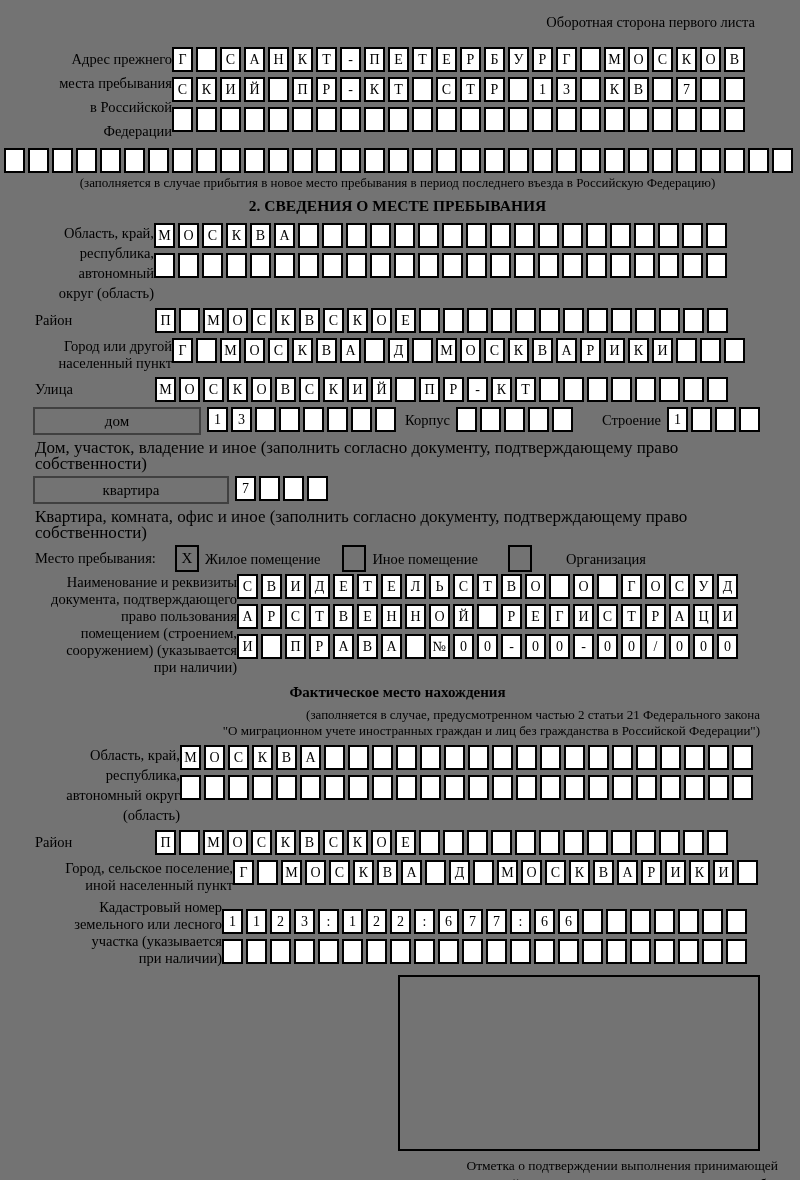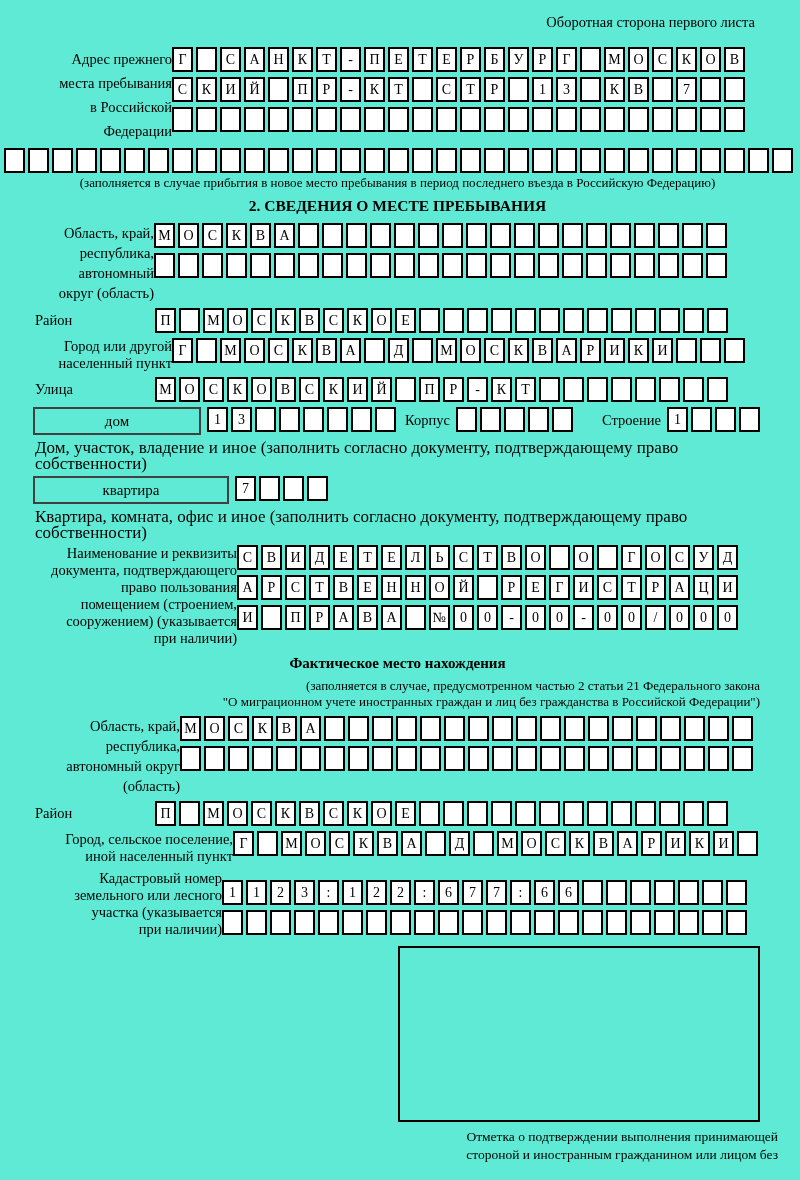--- a/index.html
+++ b/index.html
@@ -1,18 +1,18 @@
 <!DOCTYPE html>
 <html><head>
 <meta charset="utf-8">
 <style>
   html,body{margin:0;padding:0;background:#fff;}
   .page{
     width:800px;height:1180px;box-sizing:border-box;overflow:hidden;
-    background:#5eead4;color:#000;position:relative;
+    background:#737373;color:#000;position:relative;
     padding:14px 40px 0 35px;
     font-family:"Liberation Serif","DejaVu Serif",serif;
   }
   .header-note{text-align:right;font-size:14.5px;padding-right:5px;}
   .row{display:flex;align-items:flex-start;margin-bottom:5px;}
   .label{font-size:14.5px;line-height:17px;flex-shrink:0;}
   .lbl-line{white-space:nowrap;text-align:right;}
   .lw119{width:119px;} .lw120{width:120px;} .lw137{width:137px;} .lw145{width:145px;}
   .lw198{width:198px;} .lw187{width:187px;} .lw202{width:202px;} .lw140{width:140px;}
   .cells-col{display:flex;flex-direction:column;gap:5px;}
@@ -367,20 +367,29 @@
     <div class="wide-box wb-kv">квартира</div>
     <div class="cells-row">
         <span class="cell">7</span>
         <span class="cell"></span>
         <span class="cell"></span>
         <span class="cell"></span>
       </div>
   </div>
   <div class="caption-left">Квартира, комната, офис и иное (заполнить согласно документу, подтверждающему право собственности)</div>
 
+  <div class="mesto-row">
+    <div class="label lw140">Место пребывания:</div>
+    <span class="checkbox">X</span>
+    <span class="inline-lbl" style="margin-right:22px;">Жилое помещение</span>
+    <span class="checkbox"></span>
+    <span class="inline-lbl" style="margin-right:30px;">Иное помещение</span>
+    <span class="checkbox"></span>
+    <span class="inline-lbl" style="margin-left:34px;">Организация</span>
+  </div>
 
   <div class="row">
     <div class="label lw202">
         <div class="lbl-line">Наименование и реквизиты</div>
         <div class="lbl-line">документа, подтверждающего</div>
         <div class="lbl-line">право пользования</div>
         <div class="lbl-line">помещением (строением,</div>
         <div class="lbl-line">сооружением) (указывается</div>
         <div class="lbl-line">при наличии)</div>
       </div>

